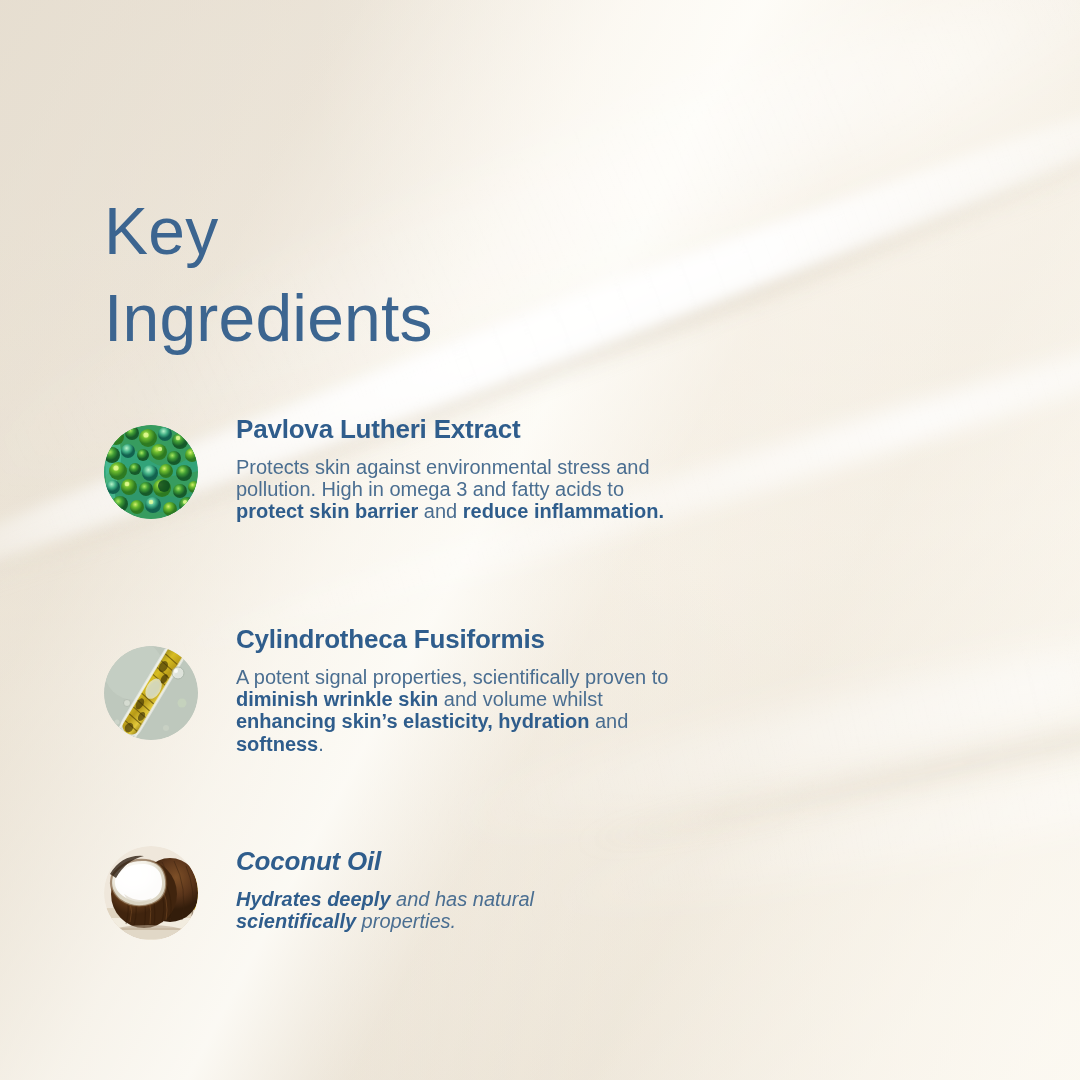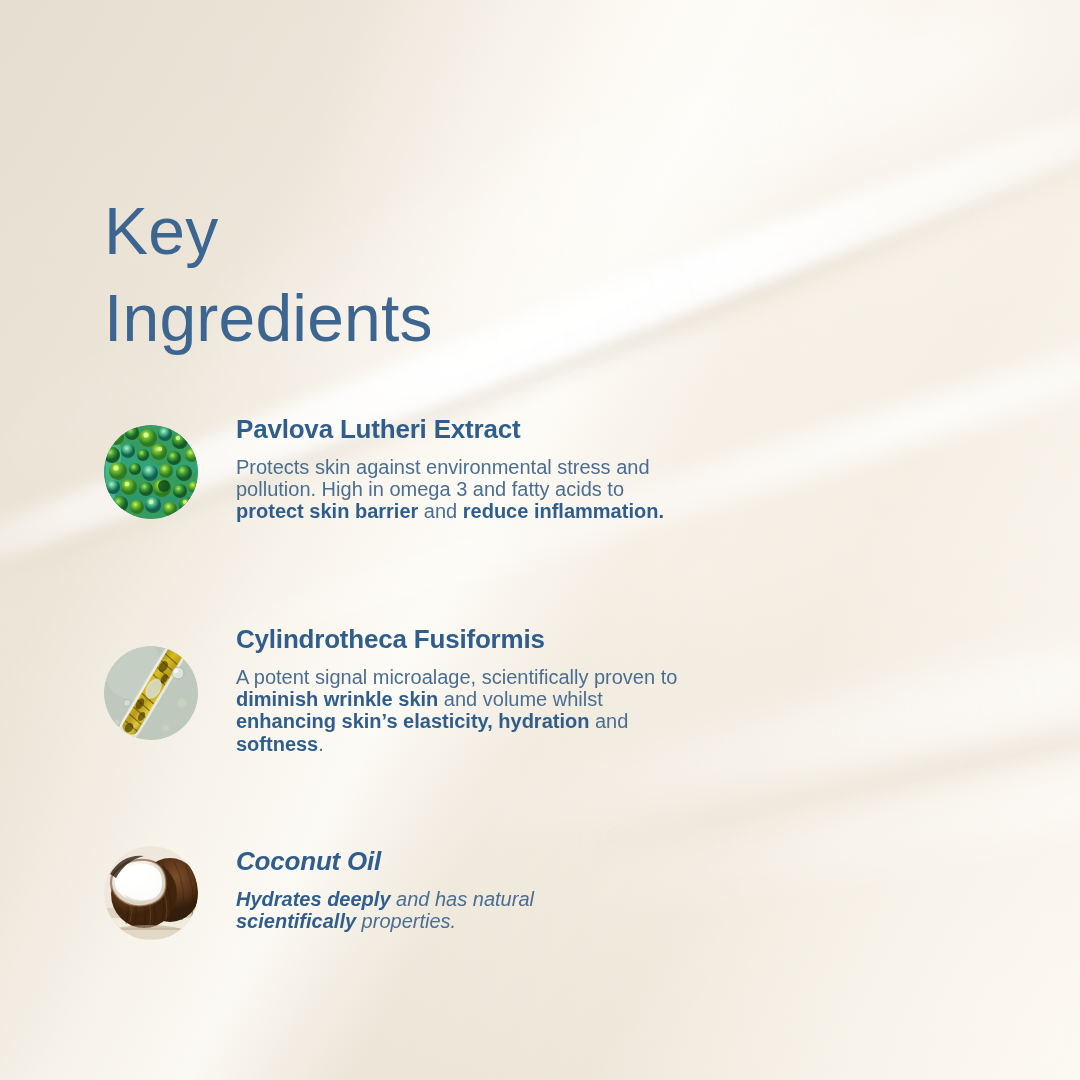--- a/index.html
+++ b/index.html
@@ -345,21 +345,21 @@
             <circle cx="72" cy="25" r="2" fill="#ffffff" opacity=".8"></circle>
             <circle cx="78" cy="57" r="4.5" fill="#c7d6bd" opacity=".75"></circle>
             <circle cx="23" cy="57" r="3.5" fill="#dfe4da" opacity=".7" stroke="#a9b3a8" stroke-width=".8"></circle>
             <circle cx="13" cy="76" r="2.5" fill="#d6dcd1" opacity=".6"></circle>
             <circle cx="62" cy="82" r="3" fill="#cfd7c8" opacity=".55"></circle>
           </g>
         </svg>
       </div>
       <div class="text-col">
         <div class="ing-name">Cylindrotheca Fusiformis</div>
-        <div class="ing-desc"><span>A potent signal microalage, scientifically proven to </span><b>diminish wrinkle skin</b><span> and volume whilst </span><b>enhancing skin’s elasticity, hydration</b><span> and </span><b>softness</b><span>.</span></div>
+        <div class="ing-desc"><span>A potent signal properties, scientifically proven to </span><b>diminish wrinkle skin</b><span> and volume whilst </span><b>enhancing skin’s elasticity, hydration</b><span> and </span><b>softness</b><span>.</span></div>
       </div>
     </div>
 
     <div class="item item-3">
       <div class="thumb">
         <svg viewBox="0 0 94 94" xmlns="http://www.w3.org/2000/svg" aria-hidden="true">
           <defs>
             <clipPath id="c3">
                 <circle cx="47" cy="47" r="47"></circle>
               </clipPath>

